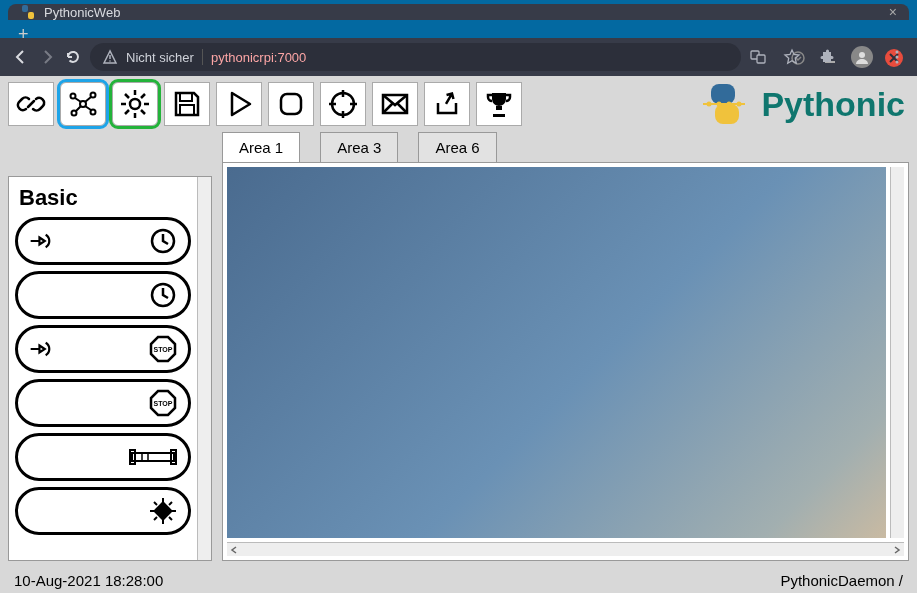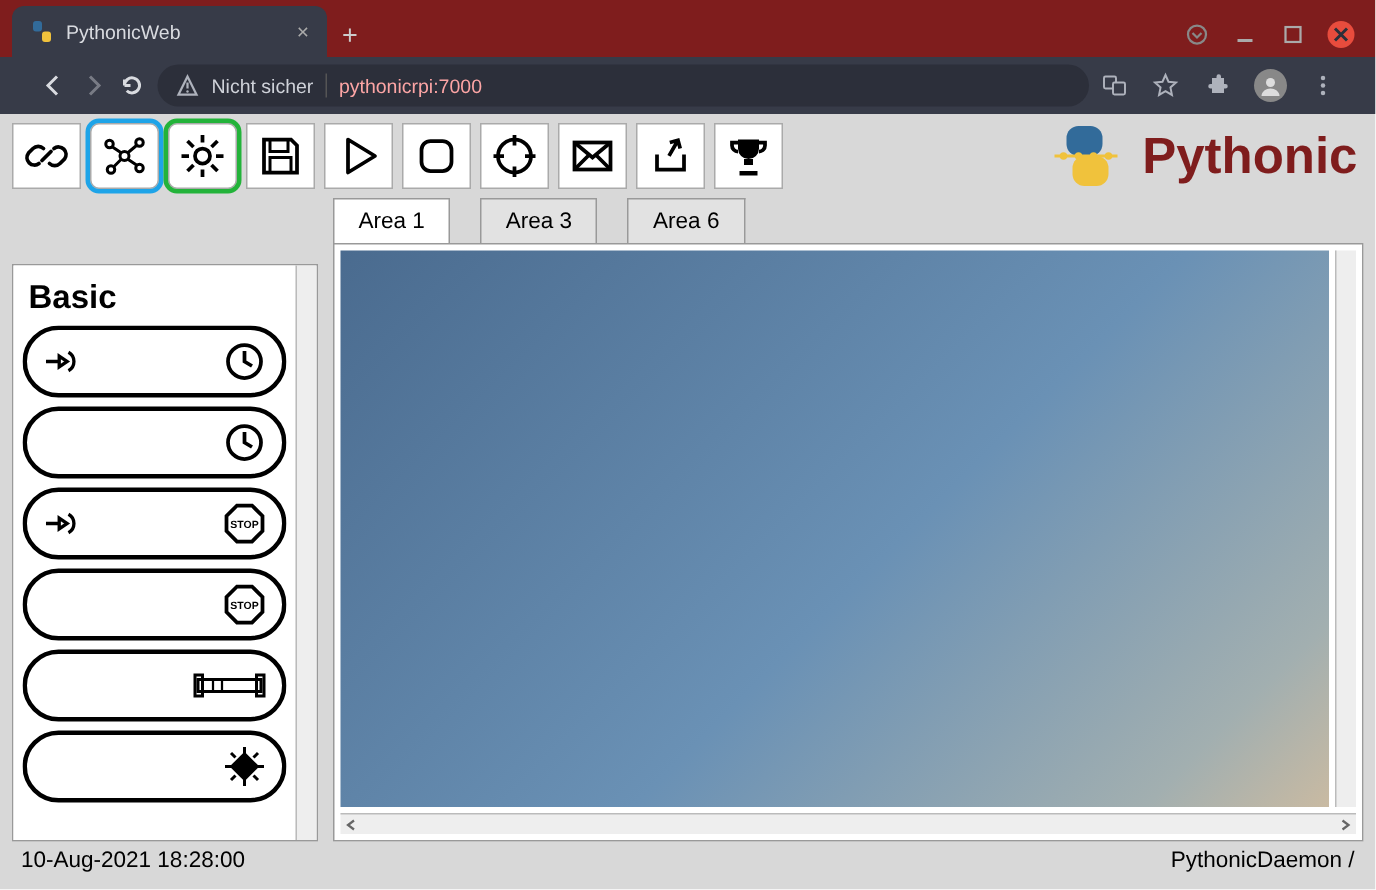--- a/index.html
+++ b/index.html
@@ -1,24 +1,24 @@
 <!DOCTYPE html>
 <html><head>
   <meta charset="utf-8">
   <style>
     * { box-sizing: border-box; margin: 0; padding: 0; }
     html, body { width: 917px; height: 593px; overflow: hidden; font-family: sans-serif; }
     
     
     .browser-titlebar {
       height: 38px;
-      background: #7f1d1d;
-      display: flex;
-      align-items: flex-end;
+      background: #0369a1;
+      display: flex;
       padding: 4px 8px 0 8px;
+      flex-direction: column;
     }
     .browser-tab {
       height: 34px;
       background: #373b48;
       border-radius: 8px 8px 0 0;
       display: flex;
       align-items: center;
       padding: 0 12px;
       gap: 8px;
       color: #d9dbe0;
@@ -33,21 +33,21 @@
     .new-tab { color: #ccc; font-size: 18px; padding: 4px 10px; cursor: pointer; }
     .window-controls { margin-left: auto; display: flex; gap: 14px; align-items: center; color: #ccc; padding-right: 6px; padding-bottom: 6px; }
     .win-btn { width: 18px; height: 18px; display: flex; align-items: center; justify-content: center; font-size: 14px; cursor: pointer; }
     .win-close { background: #e84c3d; border-radius: 50%; color: #2c2f3a; font-weight: bold; }
 
     .browser-toolbar {
       height: 38px;
       background: #373b48;
       display: flex;
       align-items: center;
-      padding: 0 27px;
+      padding: 0 12px;
       gap: 8px;
       color: #c9ccd4;
     }
     .nav-icon { font-size: 16px; cursor: pointer; color: #aeb2bc; }
     .addr-bar {
       flex: 1;
       height: 28px;
       background: #2c2f3a;
       border-radius: 14px;
       display: flex;
@@ -86,21 +86,21 @@
     }
     .tool-btn.highlight-blue { outline: 3px solid #1ea4e8; border-radius: 6px; }
     .tool-btn.highlight-green { outline: 3px solid #23b33a; border-radius: 6px; }
     .brand {
       margin-left: auto;
       display: flex;
       align-items: center;
       gap: 8px;
       padding-right: 4px;
     }
-    .brand-text { font-size: 34px; font-weight: 700; color: #7f1d1d; }
+    .brand-text { font-size: 34px; font-weight: 700; color: #0f766e; }
     
     .app-body {
       flex: 1;
       display: flex;
       gap: 10px;
       min-height: 0;
     }
     
     .sidebar {
       width: 188px;
@@ -161,21 +161,21 @@
       background: linear-gradient(135deg, #4a6b8f 0%, #6a91b5 55%, #a2afb0 88%, #c9baa2 100%);
       overflow: hidden;
     }
     .canvas-scroll-h { height: 14px; background: #eee; border-top: 1px solid #bbb; margin: 0 4px 4px 4px; display:flex; align-items:center; }
     .canvas-wrap-row { display: flex; flex: 1; min-height: 0; }
     .canvas-scroll-v { width: 14px; background: #eee; border-left: 1px solid #bbb; margin: 4px 4px 4px 0; }
 
     .statusbar {
       height: 28px;
       display: flex;
-      align-items: flex-start;
+      align-items: flex-end;
       padding: 4px 6px 0 6px;
       font-size: 15px;
     }
     .statusbar .right { margin-left: auto; }
 
     svg { display: block; }
   </style>
 </head>
 <body>
 

